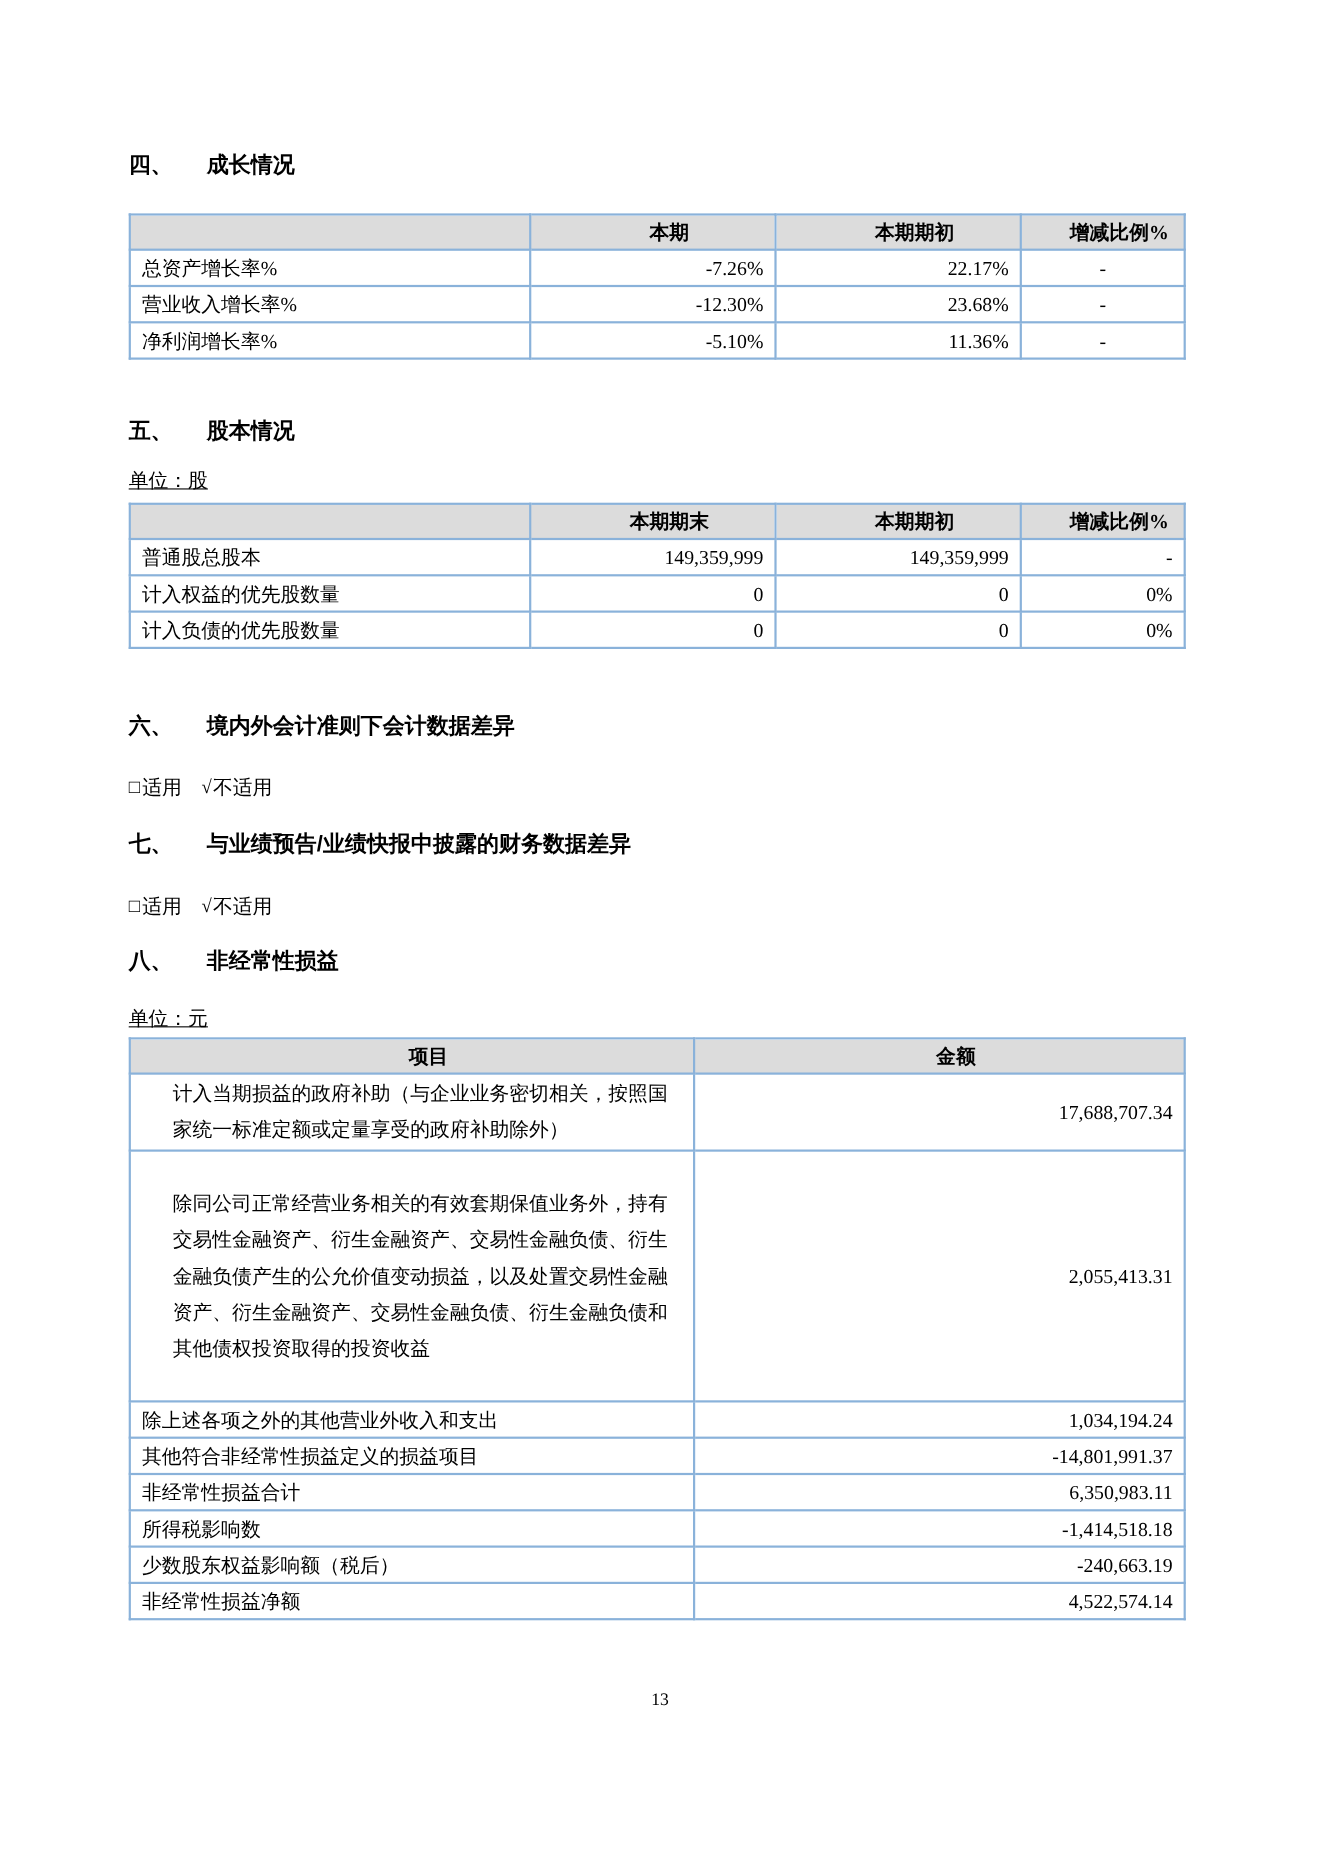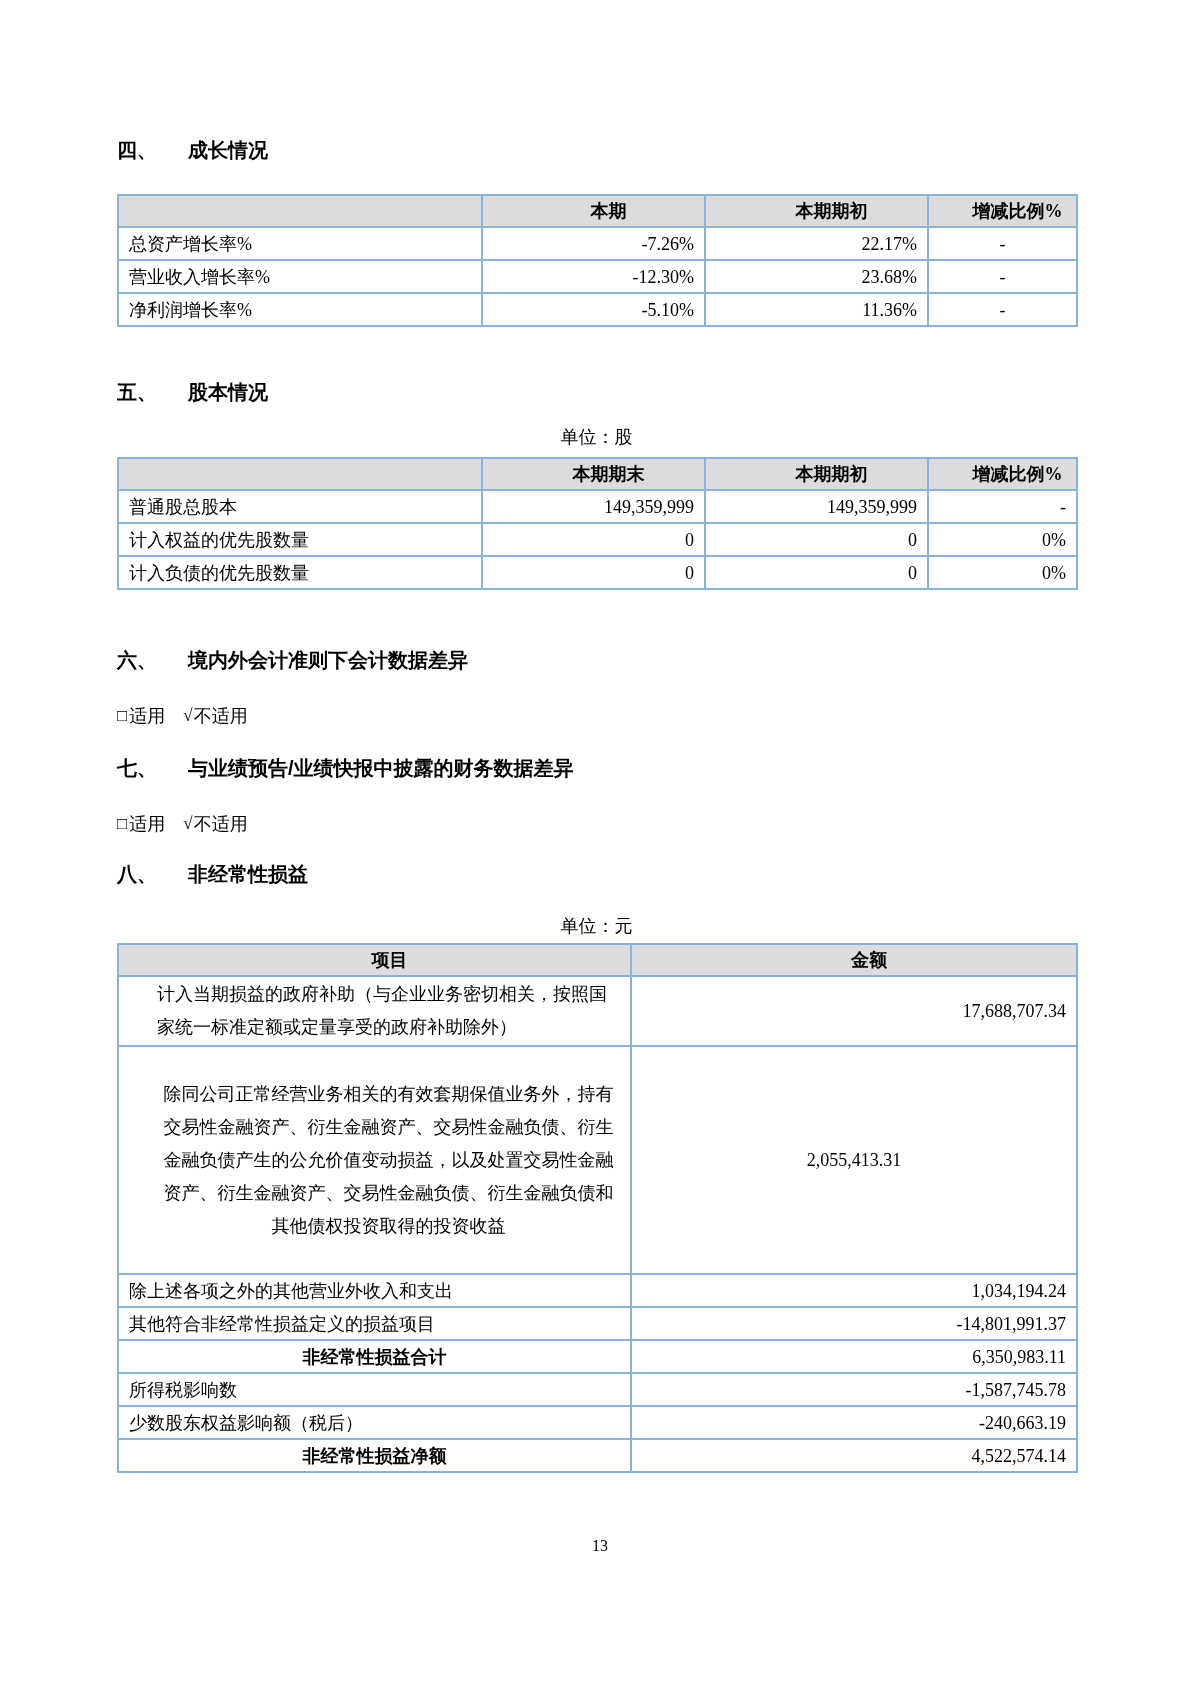--- a/index.html
+++ b/index.html
@@ -10,40 +10,40 @@
   }
   .content{position:absolute;left:117px;top:0;width:959px;}
 
   
   .sec-h{display:flex;align-items:baseline;font-family:"Liberation Sans","DejaVu Sans",sans-serif;
     font-weight:bold;font-size:20px;line-height:24px;margin:0;}
   .sec-num{width:71px;flex:0 0 71px;}
   .sec-title{flex:1;}
 
   
-  .unit-line{font-size:18px;line-height:22px;text-align:center;width:100%;}
+  .unit-line{font-size:18px;line-height:22px;text-align:left;width:100%;text-decoration:underline;}
 
   
   .apply-line{font-size:18px;line-height:22px;display:flex;align-items:center;}
   .cb-icon{font-size:17px;margin-right:2px;}
   .chk-icon{font-size:17px;margin-right:1px;}
   .apply-gap{display:inline-block;width:18px;}
 
   
   table{border-collapse:collapse;table-layout:fixed;width:959px;font-size:18px;}
   th,td{border:2px solid #8ab2da;padding:1px 10px;overflow:hidden;}
   th{background:#dcdcdc;font-weight:bold;text-align:center;height:28px;line-height:24px;padding-left:40px;}
   td{height:29px;line-height:24px;vertical-align:middle;margin-top:40px;}
   td.al{text-align:left;}
   td.ar{text-align:right;}
   td.ac{text-align:center;}
   .t8 td.item{line-height:33px;padding-left:38px;}
   .t8 tr.h2 td{height:64px;}
-  .t8 tr.h6 td{height:224px;text-align:center;}
-  .t8 td.total{font-weight:bold;text-align:center;}
+  .t8 tr.h6 td{height:224px;}
+  .t8 td.total{font-weight:normal;text-align:left;}
 
   
   .mt-first{margin-top:138px;}
   .gap-h-t{height:32px;}      
   .gap-t-h{height:53px;}      
   .gap-h-u{height:22px;}      
   .gap-u-t{height:9px;}       
   .gap-t2-h{height:58px;}     
   .gap-h-a{height:33px;}      
   .gap-a-h{height:29px;}      
@@ -209,21 +209,21 @@
       <tr>
         <td class="al">其他符合非经常性损益定义的损益项目</td>
         <td class="ar">-14,801,991.37</td>
       </tr>
       <tr>
         <td class="total">非经常性损益合计</td>
         <td class="ar">6,350,983.11</td>
       </tr>
       <tr>
         <td class="al">所得税影响数</td>
-        <td class="ar">-1,587,745.78</td>
+        <td class="ar">-1,414,518.18</td>
       </tr>
       <tr>
         <td class="al">少数股东权益影响额（税后）</td>
         <td class="ar">-240,663.19</td>
       </tr>
       <tr>
         <td class="total">非经常性损益净额</td>
         <td class="ar">4,522,574.14</td>
       </tr>
     </tbody>

